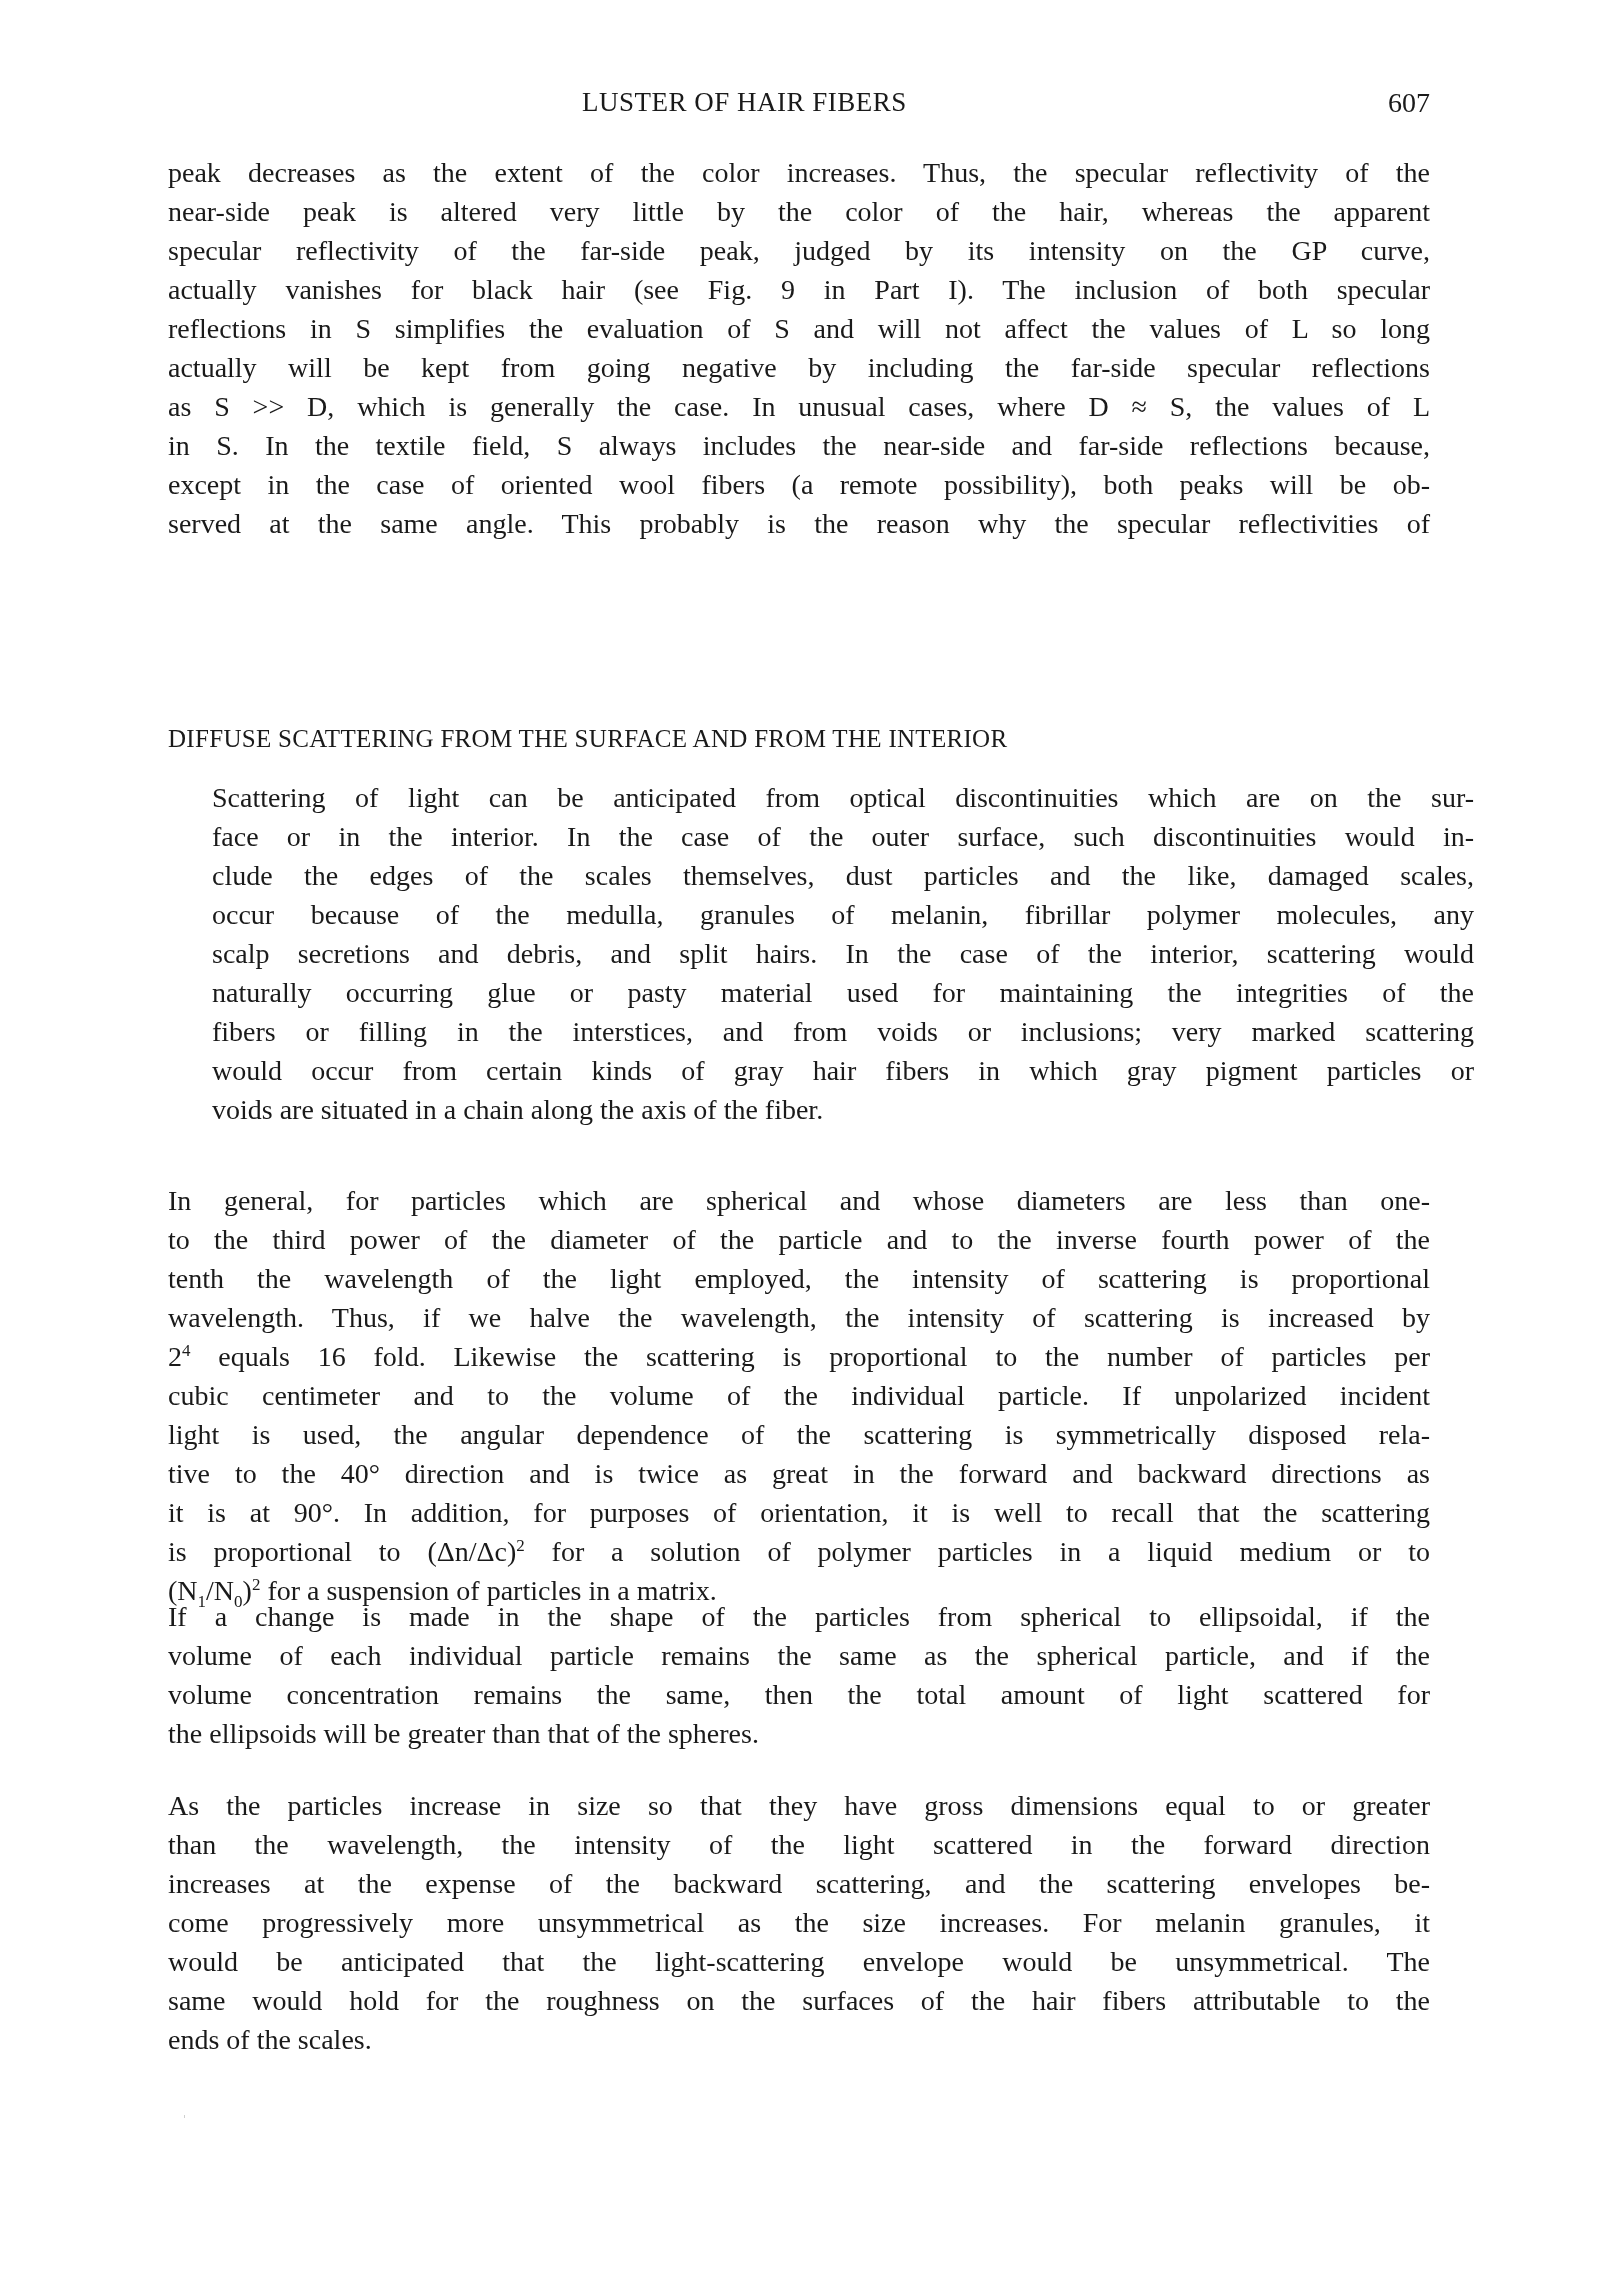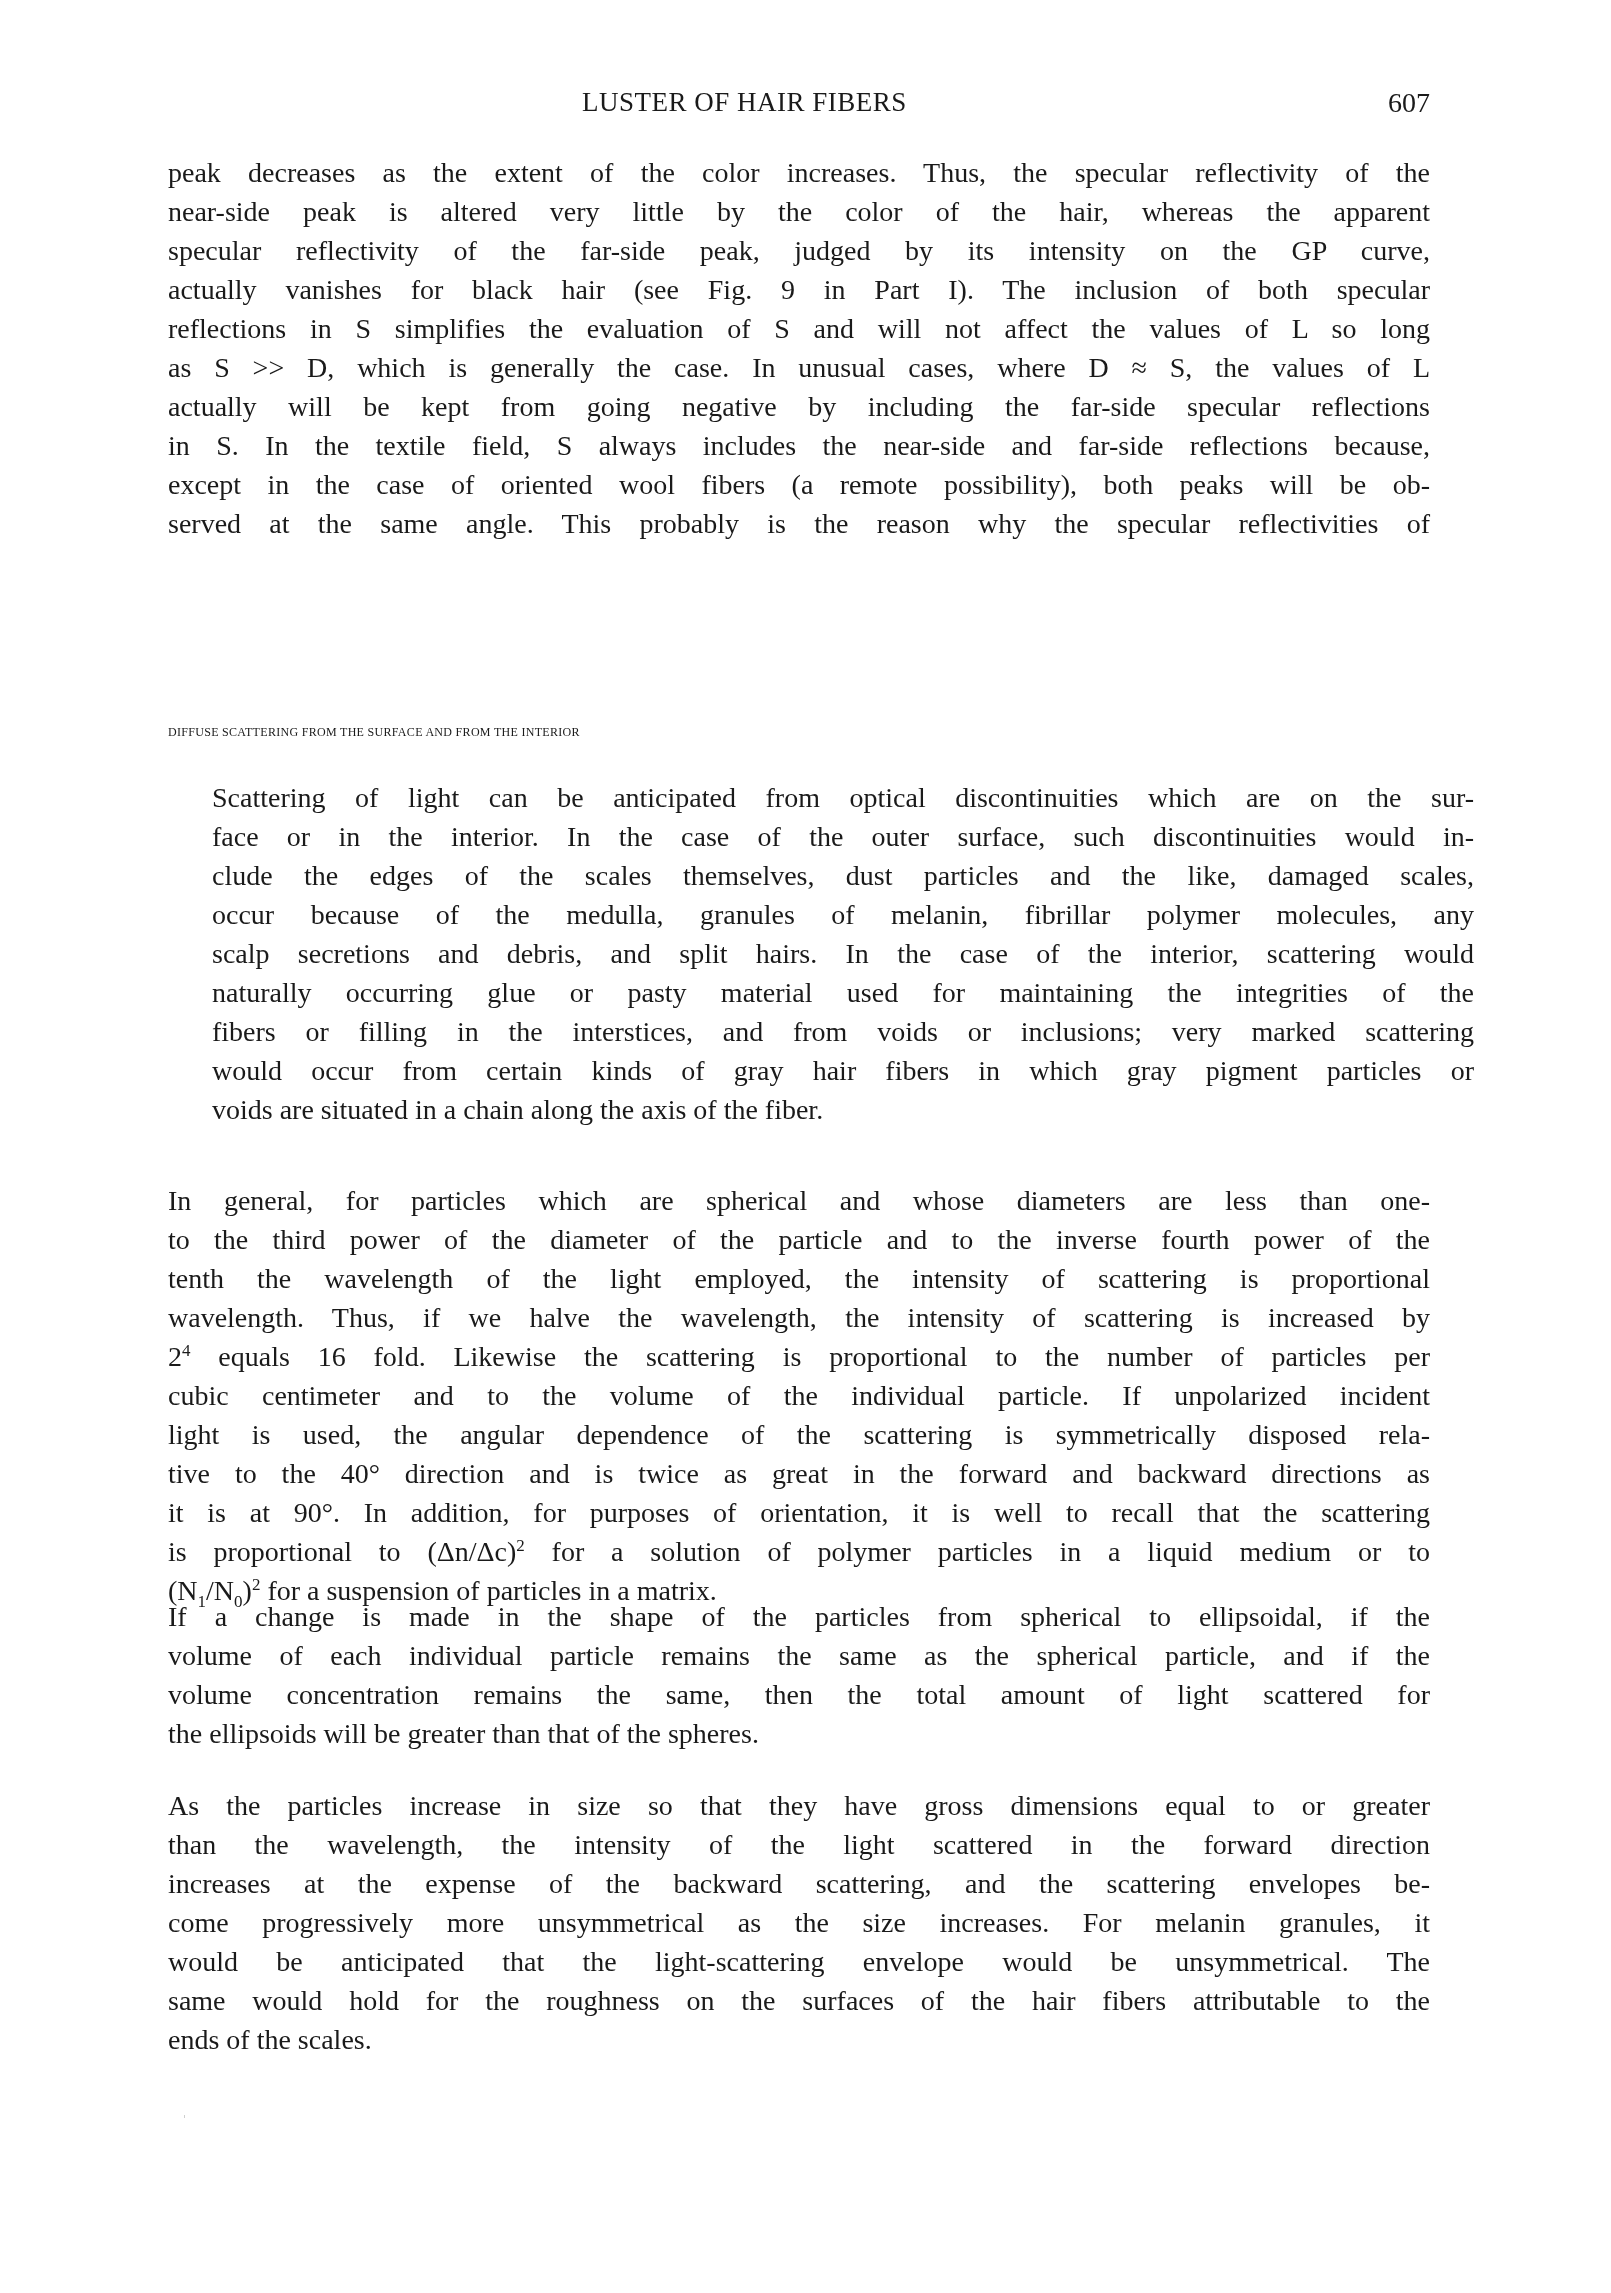--- a/index.html
+++ b/index.html
@@ -57,21 +57,21 @@
       text-align: justify;
       text-align-last: justify;
     }
     .line.last {
       text-align-last: left;
     }
     .section-heading {
       position: absolute;
       left: 0;
       top: 725px;
-      font-size: 12px;
+      font-size: 25px;
       letter-spacing: 0.3px;
       white-space: nowrap;
     }
     sup, sub {
       font-size: 17px;
       line-height: 0;
     }
     .speck {
       position: absolute;
       left: 184px;
@@ -90,22 +90,22 @@
     <span class="running-title">LUSTER OF HAIR FIBERS</span>
     <span class="page-number">607</span>
   </div>
 
   <div class="block" style="top:153px;">
     <span class="line">peak decreases as the extent of the color increases. Thus, the specular reflectivity of the</span>
     <span class="line">near-side peak is altered very little by the color of the hair, whereas the apparent</span>
     <span class="line">specular reflectivity of the far-side peak, judged by its intensity on the GP curve,</span>
     <span class="line">actually vanishes for black hair (see Fig. 9 in Part I). The inclusion of both specular</span>
     <span class="line">reflections in S simplifies the evaluation of S and will not affect the values of L so long</span>
+    <span class="line">actually will be kept from going negative by including the far-side specular reflections</span>
     <span class="line">as S &gt;&gt; D, which is generally the case. In unusual cases, where D ≈ S, the values of L</span>
-    <span class="line">actually will be kept from going negative by including the far-side specular reflections</span>
     <span class="line">in S. In the textile field, S always includes the near-side and far-side reflections because,</span>
     <span class="line">except in the case of oriented wool fibers (a remote possibility), both peaks will be ob-</span>
     <span class="line">served at the same angle. This probably is the reason why the specular reflectivities of</span>
   </div>
 
   <div class="section-heading">DIFFUSE SCATTERING FROM THE SURFACE AND FROM THE INTERIOR</div>
 
   <div class="block" style="top:778px;margin-left:44px;">
     <span class="line">Scattering of light can be anticipated from optical discontinuities which are on the sur-</span>
     <span class="line">face or in the interior. In the case of the outer surface, such discontinuities would in-</span>

